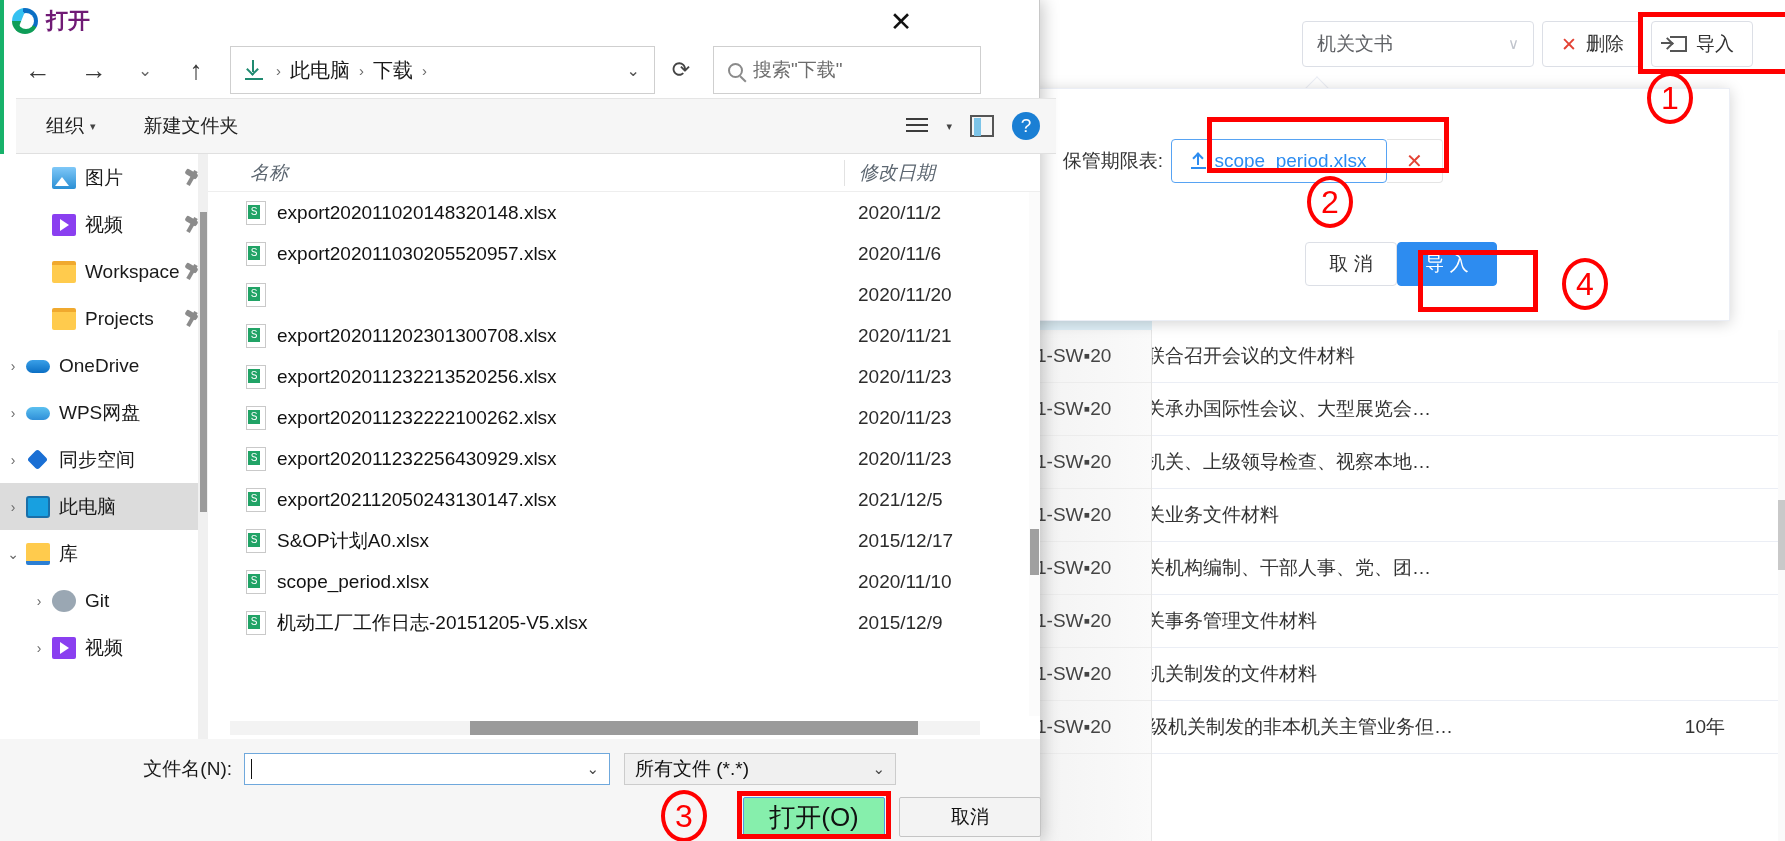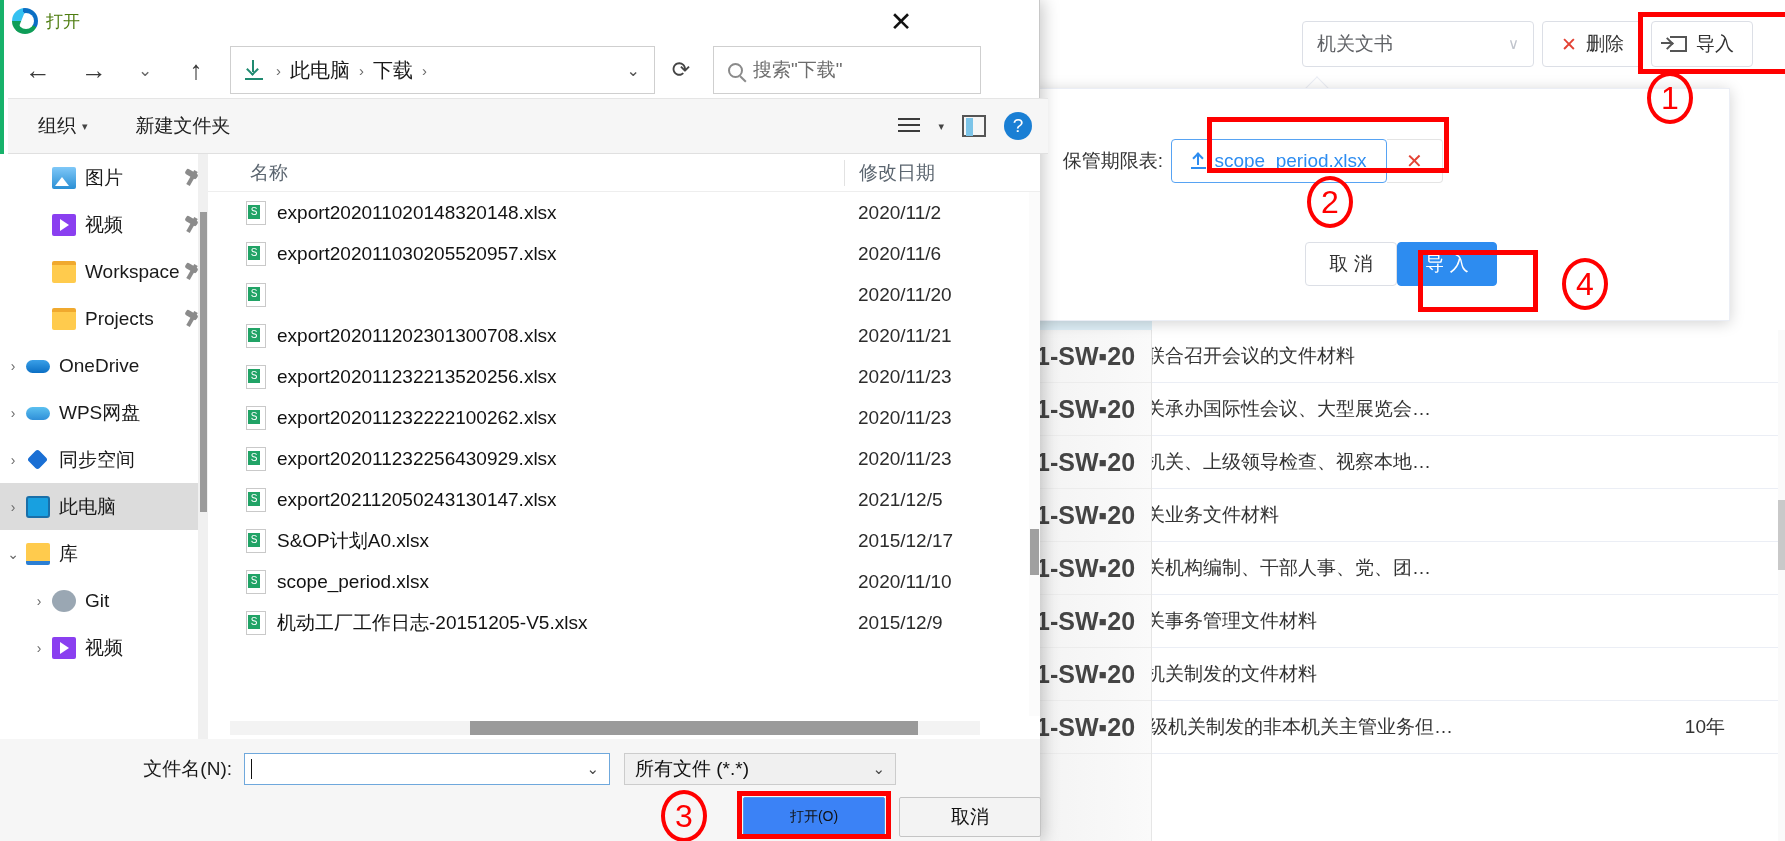--- a/index.html
+++ b/index.html
@@ -71,21 +71,21 @@
   
   #bg-codecol {
     position: absolute; left: 1030px; top: 330px; width: 122px; height: 511px;
     background: linear-gradient(to right,#f3f3f3,#fafafa);
     border-right: 1px solid #e6e6e6;
     overflow: hidden;
   }
   .codecell {
     height: 53px; border-bottom: 1px solid #ececec;
     display:flex; align-items:center; padding-left: 6px;
-    font-size: 25px; color: #444; white-space: nowrap; font-weight: bold;
+    font-size: 19px; color: #444; white-space: nowrap;
   }
   #bg-codecol-top {
     position:absolute; left:1030px; top:318px; width:122px; height:13px;
     background:#ddeef6;
   }
   #bg-scroll-right {
     position:absolute; right:0px; top:330px; width:7px; height:511px; background:#fafafa;
   }
   #bg-scroll-right i {
     position:absolute; left:0; top:170px; width:7px; height:70px; background:#c9c9c9; display:block;
@@ -171,21 +171,21 @@
   #dlg-accent { position:absolute; left:0; top:0; width:4px; height:190px; background:#17b26a; }
   #dlg-titlebar {
     position:absolute; left:0; top:0; width:1040px; height:42px;
     display:flex; align-items:center; padding-left:12px;
   }
   #edge-logo { width: 26px; height:26px; border-radius:50%;
     background: conic-gradient(from 200deg,#0f9d58 0deg 70deg,#35c1f1 70deg 150deg,#0b6fc4 150deg 280deg,#0f9d58 280deg 360deg);
     position:relative; margin-right:8px;}
   #edge-logo::after{content:"";position:absolute;left:6px;top:5px;width:16px;height:16px;border-radius:50%;background:#fff;
     clip-path: polygon(40% 0,100% 0,100% 100%,0 100%);}
-  #dlg-title { font-size: 17px; color:#4d7c0f; }
+  #dlg-title { font-size: 22px; color:#701a75;font-weight:bold; }
   #dlg-close {
     position:absolute; right: 110px; top: 0px; width: 56px; height: 44px;
     display:flex;align-items:center;justify-content:center;
     font-size: 27px; color:#111; font-weight:300;
   }
 
   #navbar {
     position:absolute; left:0; top:42px; width:1040px; height:56px;
     display:flex; align-items:center; padding-left: 10px; gap: 0;
   }
@@ -208,21 +208,21 @@
   #refreshbtn { width:52px;height:48px;display:flex;align-items:center;justify-content:center;font-size:22px;color:#444;}
   #searchbox {
     margin-left: 6px; width: 268px; height:48px; border:1px solid #cfcfcf; background:#fff;
     display:flex;align-items:center; gap:10px; padding-left:14px;
     font-size:19px; color:#6c6c6c;
   }
   .mag { width:15px;height:15px;border:2px solid #8a8a8a;border-radius:50%;position:relative;display:inline-block;}
   .mag::after{content:"";position:absolute;right:-6px;bottom:-4px;width:8px;height:2px;background:#8a8a8a;transform:rotate(45deg);}
 
   #cmdbar {
-    position:absolute; left:8px; top:98px; width:1040px; height:56px;
+    position:absolute; left:16px; top:98px; width:1040px; height:56px;
     background:#f6f6f6; border-top:1px solid #e5e5e5; border-bottom:1px solid #e0e0e0;
     display:flex; align-items:center; padding: 0 16px;
     font-size: 19px; color:#222;
   }
   #cmd-org { display:flex;align-items:center;gap:6px; margin-left:14px;}
   #cmd-new { margin-left: 48px; }
   .cmd-caret { font-size: 11px; color:#444; }
   #cmd-right { margin-left:auto; display:flex; align-items:center; gap:18px; }
   .viewlines { display:inline-block; width:22px; height:16px; position:relative;}
   .viewlines i{position:absolute;left:0;width:22px;height:2px;background:#3c3c3c;display:block;}
@@ -261,21 +261,21 @@
     margin-left:auto; width:16px;height:16px;position:relative; flex:0 0 16px;
   }
   .pin::before{content:"";position:absolute;left:6px;top:0;width:4px;height:16px;background:#8b8b8b;transform:rotate(30deg);}
   .pin::after{content:"";position:absolute;left:1px;top:1px;width:13px;height:6px;background:#8b8b8b;transform:rotate(30deg);border-radius:2px;}
   #tree-scroll { position:absolute; right:0; top:0; width:10px; height:585px; background:#f0f0f0;}
   #tree-scroll i { position:absolute; left:2px; top:58px; width:7px; height:300px; background:#9b9b9b; display:block;}
 
   #filepane { flex:1; position:relative; background:#fff; }
   #fp-header {
     height: 38px; display:flex; align-items:center;
-    font-size: 19px; color:#5c6670; border-bottom:1px solid #eee;
+    font-size: 19px; color:#5c6670; border-bottom:1px solid #eee;font-style:italic;
   }
   #fp-header .c-name { padding-left: 42px; }
   #fp-header .c-date { margin-left:auto; width: 196px; border-left:1px solid #e2e2e2; padding-left:14px; }
   .frow {
     height: 41px; display:flex; align-items:center; font-size:19px; color:#121212;
   }
   .frow .xicon {
     width:20px;height:24px;margin-left:38px;margin-right:11px;
     background:#fff; border:1px solid #c9c9c9; position:relative; flex:0 0 20px;
   }
@@ -302,22 +302,22 @@
   #fn-caret { width:1px; height:20px; background:#111; }
   #fn-chev { margin-left:auto; margin-right:10px; color:#444; font-size:15px; }
   #ft-select {
     margin-left: 14px; width: 272px; height: 32px; border:1px solid #ccc; background:#f0f0f0;
     display:flex; align-items:center; padding-left:10px; font-size:19px; color:#111;
   }
   #ft-chev { margin-left:auto; margin-right:10px; color:#444; font-size:15px; }
   #btn-row { position:absolute; left:0; top:58px; width:1040px; height:42px; display:flex; align-items:center; }
   #open-btn {
     position:absolute; left: 743px; top: 0px; width: 142px; height: 40px;
-    border:1px solid #4c9be8; background:#3b82f6; border-radius:2px;
-    display:flex;align-items:center;justify-content:center; font-size:14px; color:#111;
+    border:1px solid #4c9be8; background:#86efac; border-radius:2px;
+    display:flex;align-items:center;justify-content:center; font-size:26px; color:#111;
   }
   #cancel-btn2 {
     position:absolute; left: 899px; top: 0px; width: 142px; height: 40px;
     border:1px solid #c4c4c4; background:#f3f3f3; border-radius:2px;
     display:flex;align-items:center;justify-content:center; font-size:19px; color:#111;
   }
 </style>
 </head>
 <body>
 

